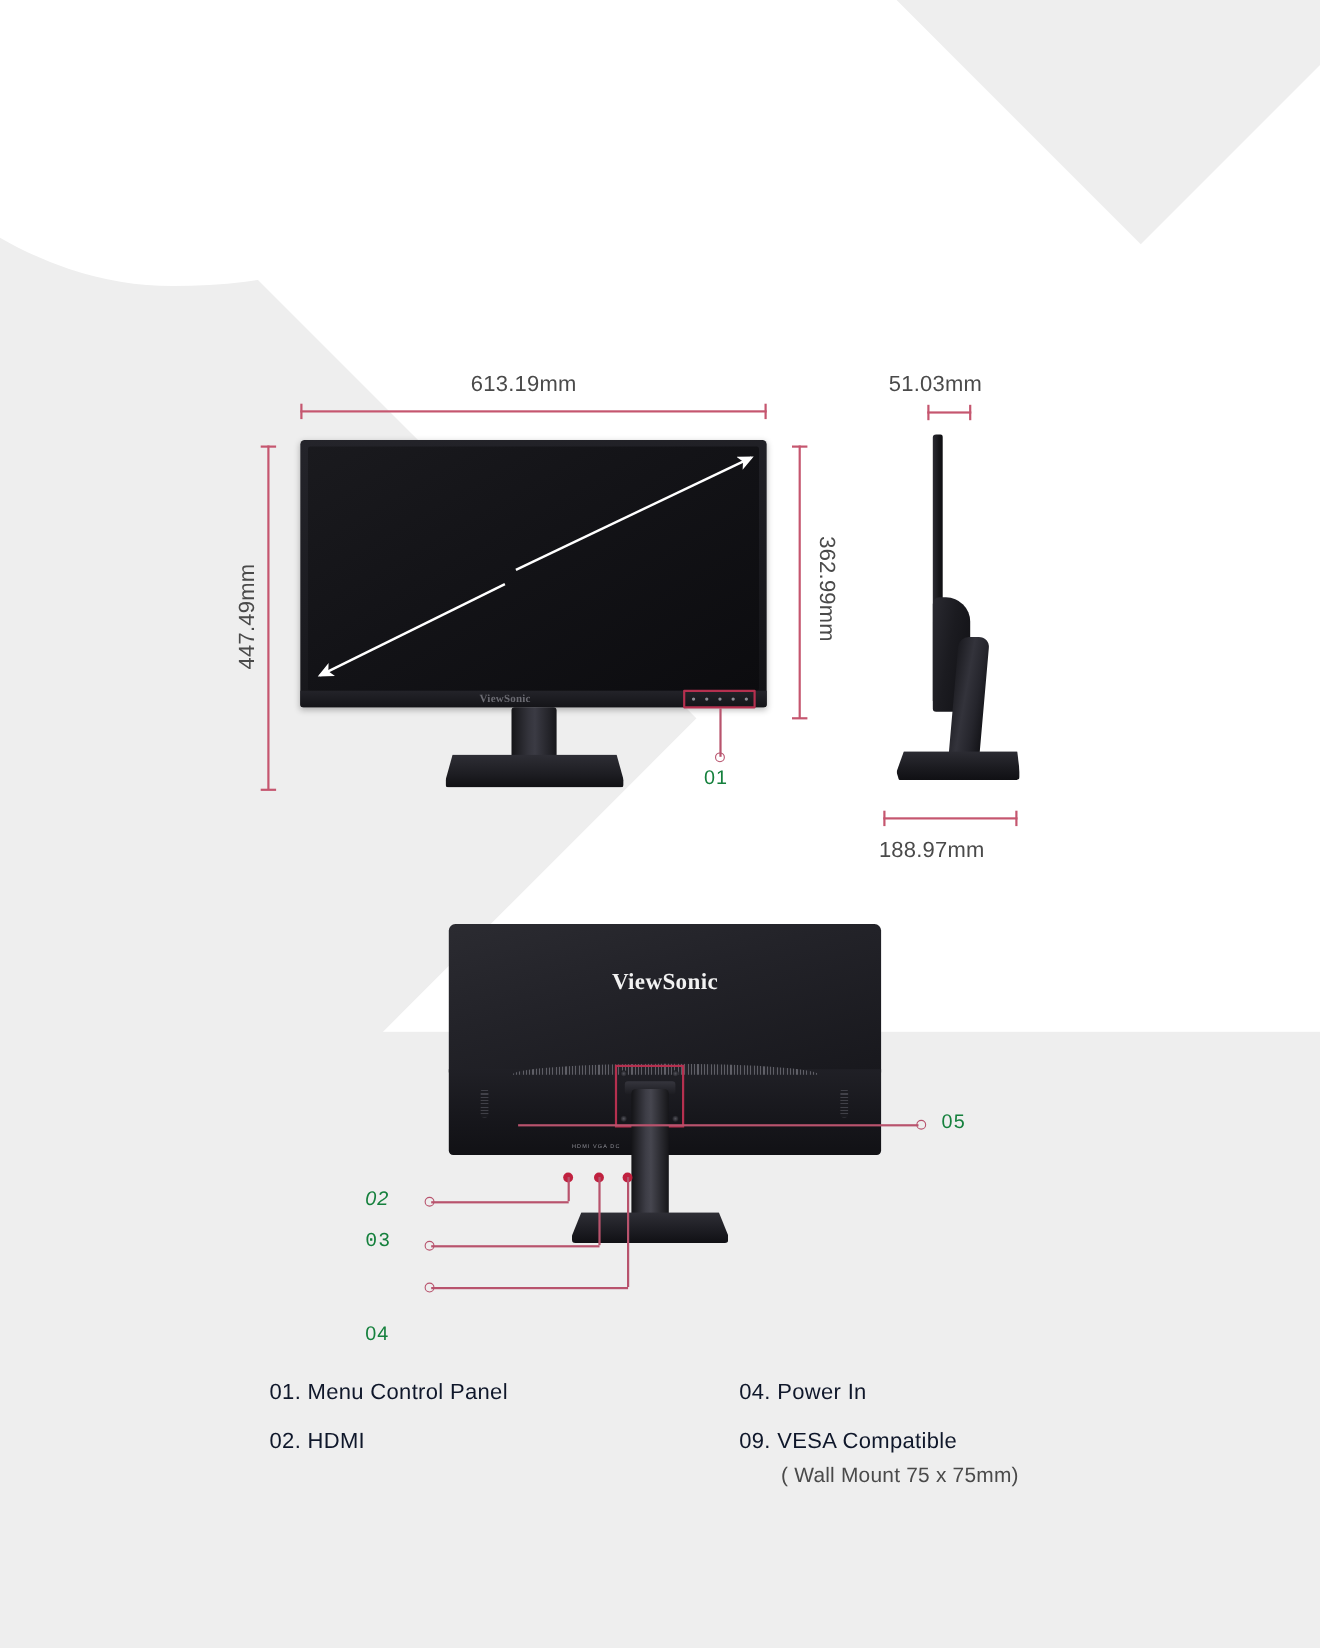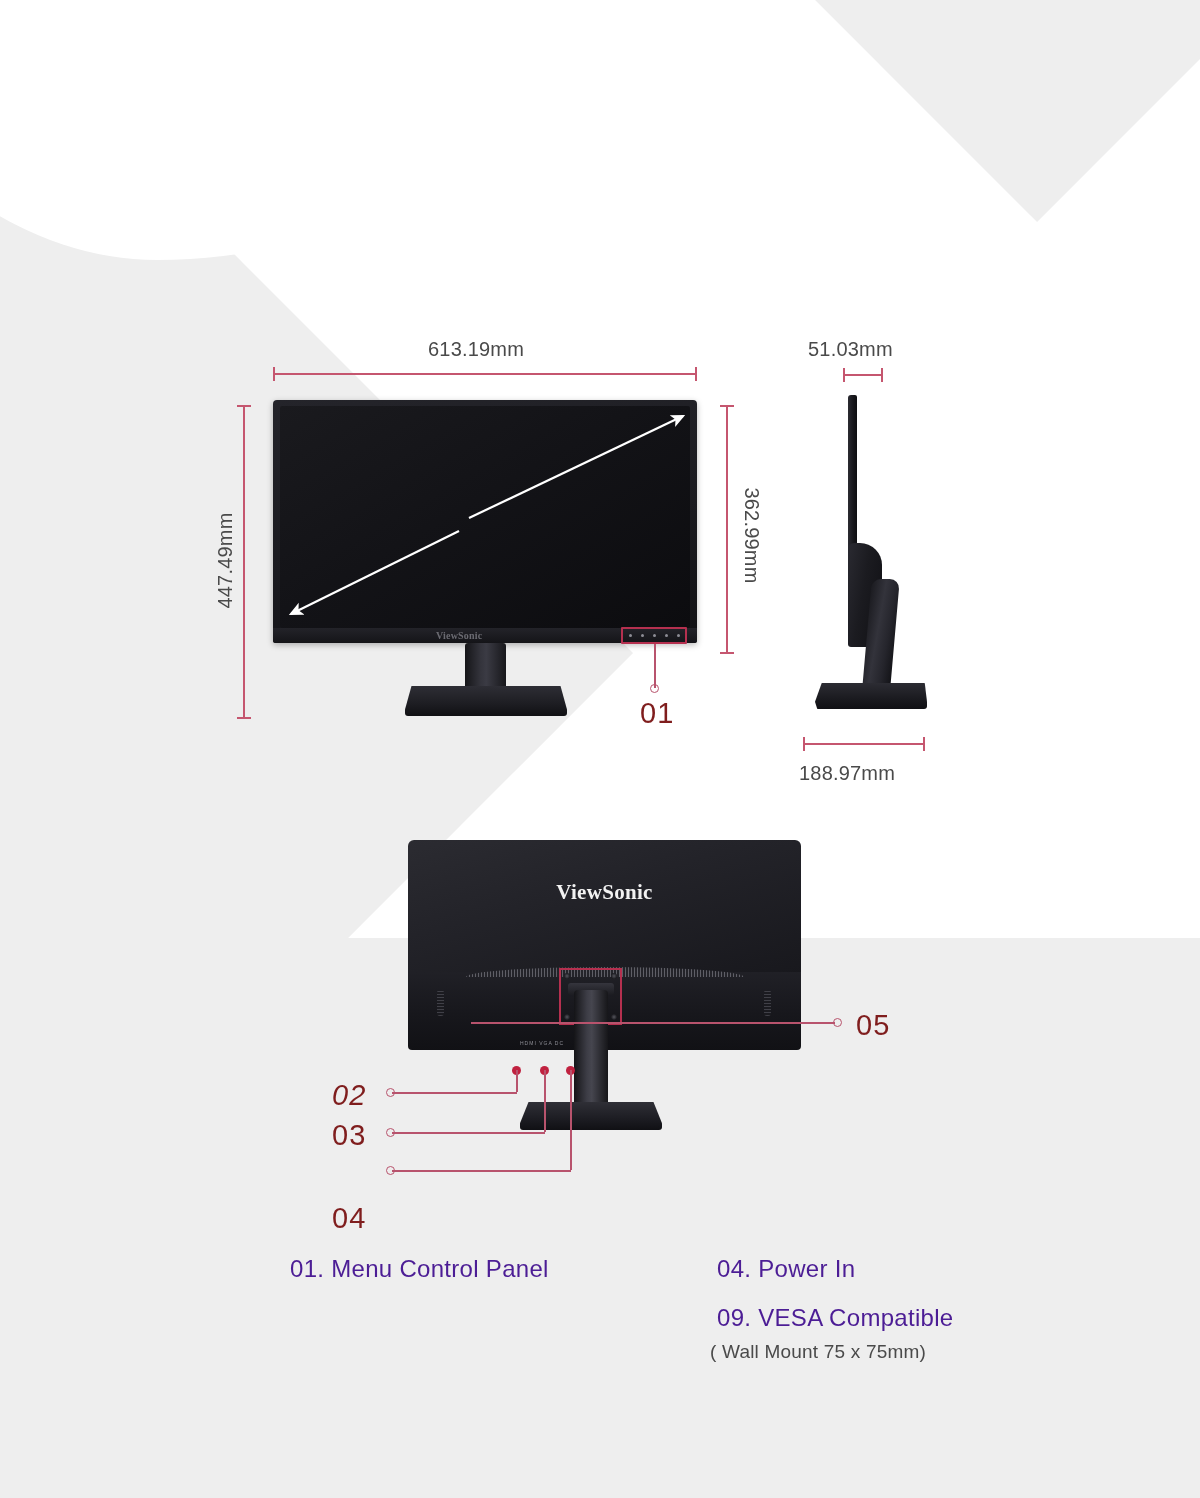--- a/index.html
+++ b/index.html
@@ -241,22 +241,22 @@
     border-radius:3px;
   }
   .rear .portmark {
     position:absolute; left:112px; top:200px;
     font-size:5px; color:#8d8d95; letter-spacing:1px; white-space:nowrap;
   }
 
   
   .callout-num {
     position:absolute;
-    font-size:29px;
-    color:#7f1d1d;
+    font-size:18px;
+    color:#15803d;
     letter-spacing:1px;
   }
   .lead-line { position:absolute; background:#b8536d; height:1.5px; }
   .lead-vert { position:absolute; background:#b8536d; width:1.5px; }
   .lead-ring {
     position:absolute;
     width:9px; height:9px;
     border:1.5px solid #b8536d;
     border-radius:50%;
     background:transparent;
@@ -265,26 +265,25 @@
     position:absolute;
     width:9px; height:9px;
     background:#c0213f;
     border-radius:50%;
   }
 
   
   .legend { position:absolute; left:0; top:1255px; width:1200px; }
   .legend-col { position:absolute; }
   .legend-item {
-    font-size:24px;
-    color:#4c1d95;
+    font-size:20px;
+    color:#0f172a;
     margin-bottom:21px;
     letter-spacing:.3px;
     white-space:nowrap;
-    margin-left:45px;
   }
   .legend-sub {
     font-size:19px;
     color:#4a4a4a;
     margin-top:-12px;
     margin-left:38px;
     letter-spacing:.2px;
     white-space:nowrap;
   }
 </style>
@@ -392,33 +391,37 @@
   <div class="lead-dot" style="left:512px; top:1066px;"></div>
   <div class="lead-vert" style="left:516px; top:1070px; height:22px;"></div>
   <div class="lead-line" style="left:392px; top:1092px; width:125px;"></div>
   <div class="lead-ring" style="left:386px; top:1088px;"></div>
   <div class="callout-num" style="left:332px; top:1079px;font-style:italic;">02</div>
 
   <div class="lead-dot" style="left:540px; top:1066px;"></div>
   <div class="lead-vert" style="left:544px; top:1070px; height:62px;"></div>
   <div class="lead-line" style="left:392px; top:1132px; width:153px;"></div>
   <div class="lead-ring" style="left:386px; top:1128px;"></div>
-  <div class="callout-num" style="left:332px; top:1119px;">03</div>
+  <div class="callout-num" style="left:332px; top:1119px;font-family:Liberation Mono, monospace;">03</div>
 
   <div class="lead-dot" style="left:566px; top:1066px;"></div>
   <div class="lead-vert" style="left:570px; top:1070px; height:100px;"></div>
   <div class="lead-line" style="left:392px; top:1170px; width:179px;"></div>
   <div class="lead-ring" style="left:386px; top:1166px;"></div>
   <div class="callout-num" style="left:332px; top:1202px;">04</div>
 
   <div class="legend">
     <div class="legend-col" style="left:245px; top:0;">
       <div class="legend-item">
         <span>01.</span>
         <span>Menu Control Panel</span>
+      </div>
+      <div class="legend-item">
+        <span>02.</span>
+        <span>HDMI</span>
       </div>
     </div>
 
     <div class="legend-col" style="left:672px; top:0;">
       <div class="legend-item">
         <span>04.</span>
         <span>Power In</span>
       </div>
       <div class="legend-item">
         <span>09.</span>

